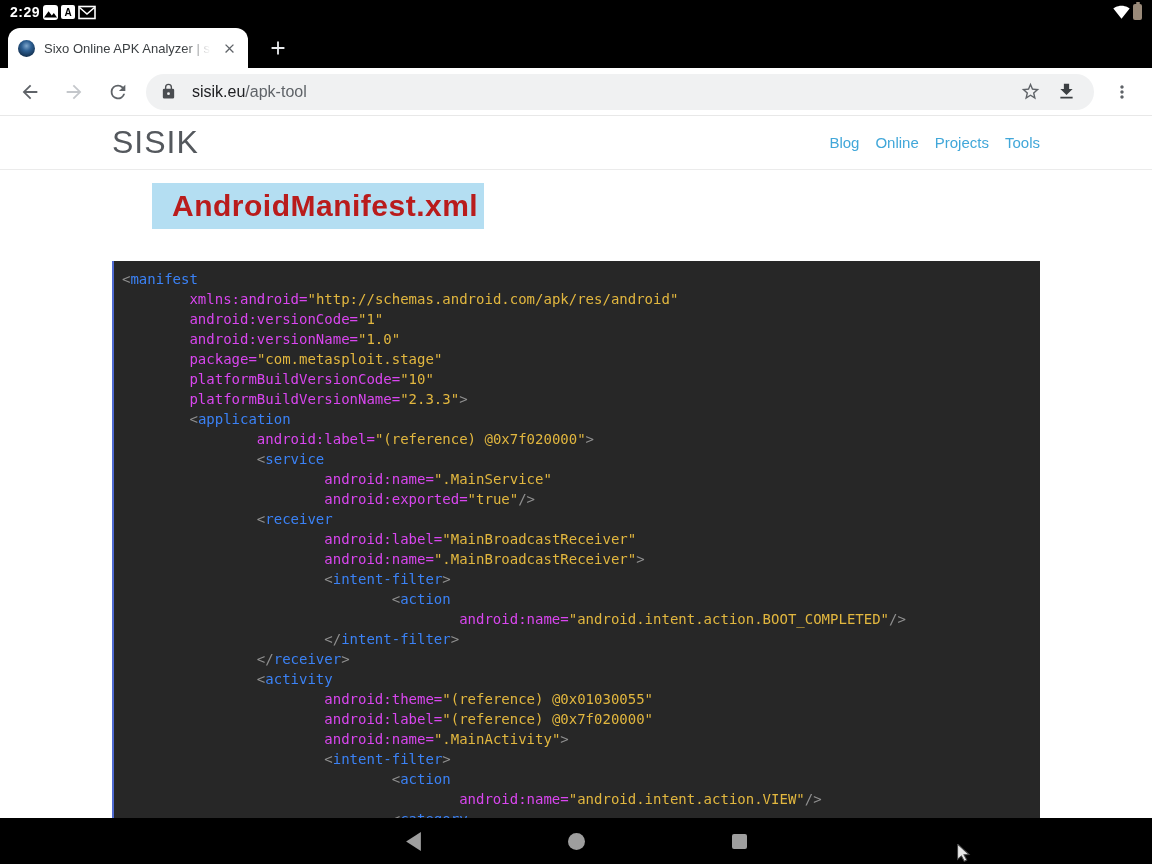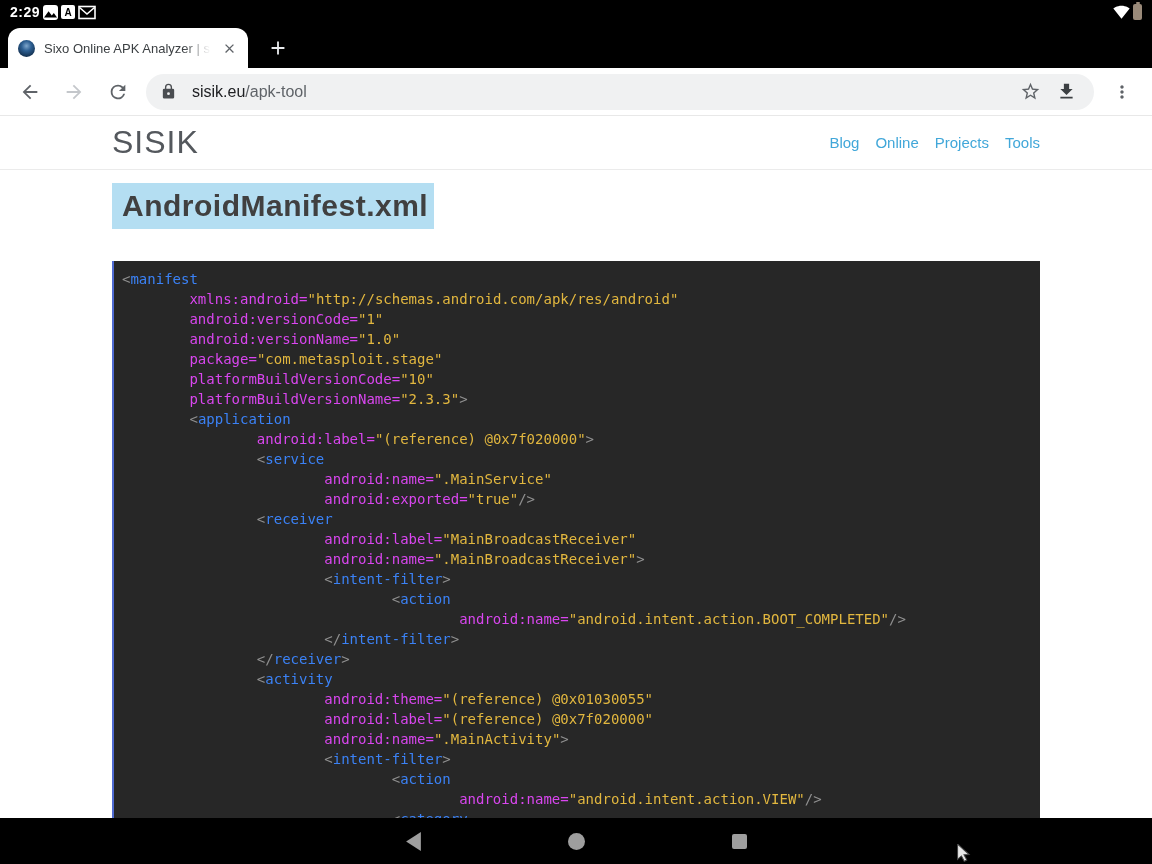--- a/index.html
+++ b/index.html
@@ -43,22 +43,22 @@
   .omni-btn { width:36px; height:36px; display:flex; align-items:center; justify-content:center; flex:0 0 auto; }
 
   
   .viewport { flex:1 1 auto; background:#fff; overflow:hidden; display:flex; flex-direction:column; }
   .site-header { height:54px; flex:0 0 auto; display:flex; align-items:center; justify-content:space-between;
                  padding:0 112px; border-bottom:1px solid #ebebeb; background:#fff; }
   .logo { font-size:32px; color:#54585d; letter-spacing:1px; font-weight:400; }
   .site-nav { display:flex; gap:16px; }
   .nav-link { font-size:15px; color:#41a7d9; text-decoration:none; cursor:pointer; }
   .content { padding:13px 112px 0 112px; flex:1 1 auto; display:flex; flex-direction:column; overflow:hidden; }
-  .page-title { align-self:flex-start; font-size:30px; line-height:44px; font-weight:600; color:#404040;
-                background:#b4def2; padding:1px 6px 1px 10px; letter-spacing:.5px; }
+  .page-title { align-self:flex-start; font-size:30px; line-height:44px; font-weight:600; color:#b91c1c;
+                background:#b4def2; padding:1px 6px 1px 20px; letter-spacing:.5px;margin-left:40px; }
 
   
   .code-block { margin-top:32px; background:#272727; border-left:2px solid #4f6bd2;
                 padding:8px 8px; flex:1 1 auto; overflow:hidden;
                 font-family:"DejaVu Sans Mono","Liberation Mono",monospace; font-size:14px; line-height:20px; }
   .code-line { white-space:pre; }
   .tk-p { color:#909090; }
   .tk-t { color:#3b82f6; }
   .tk-a { color:#d946ef; }
   .tk-v { color:#e2b73f; }

